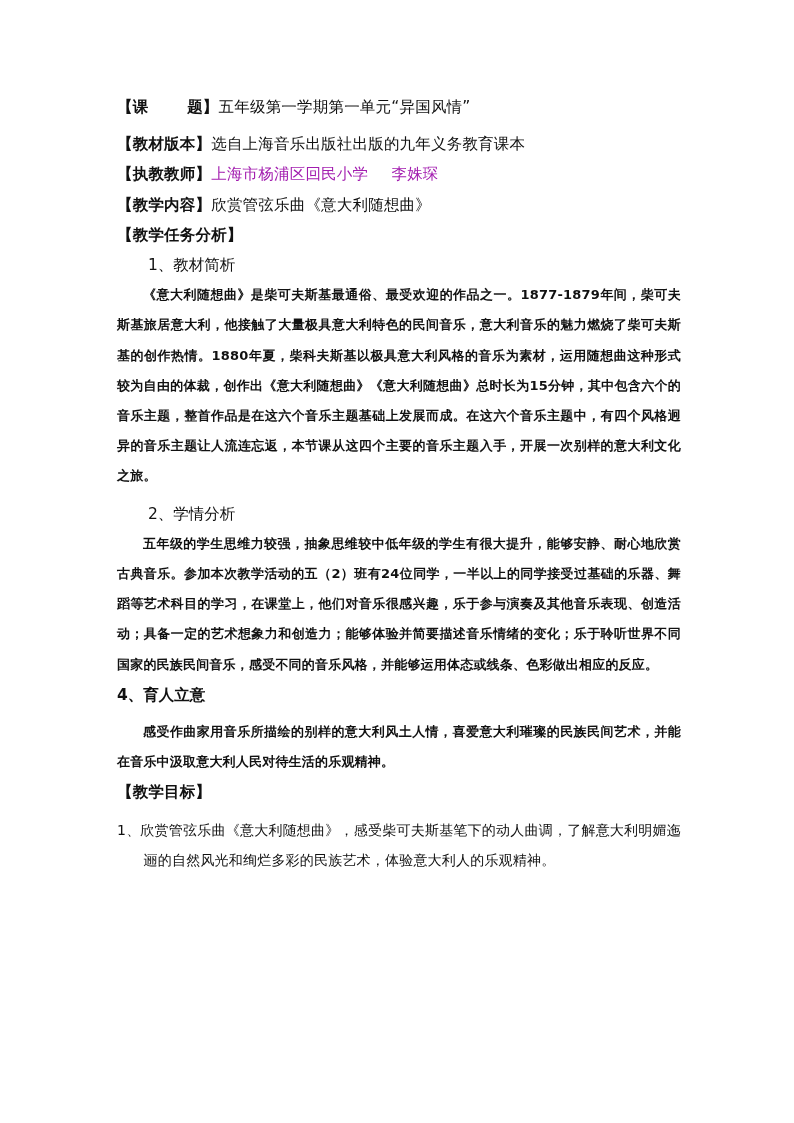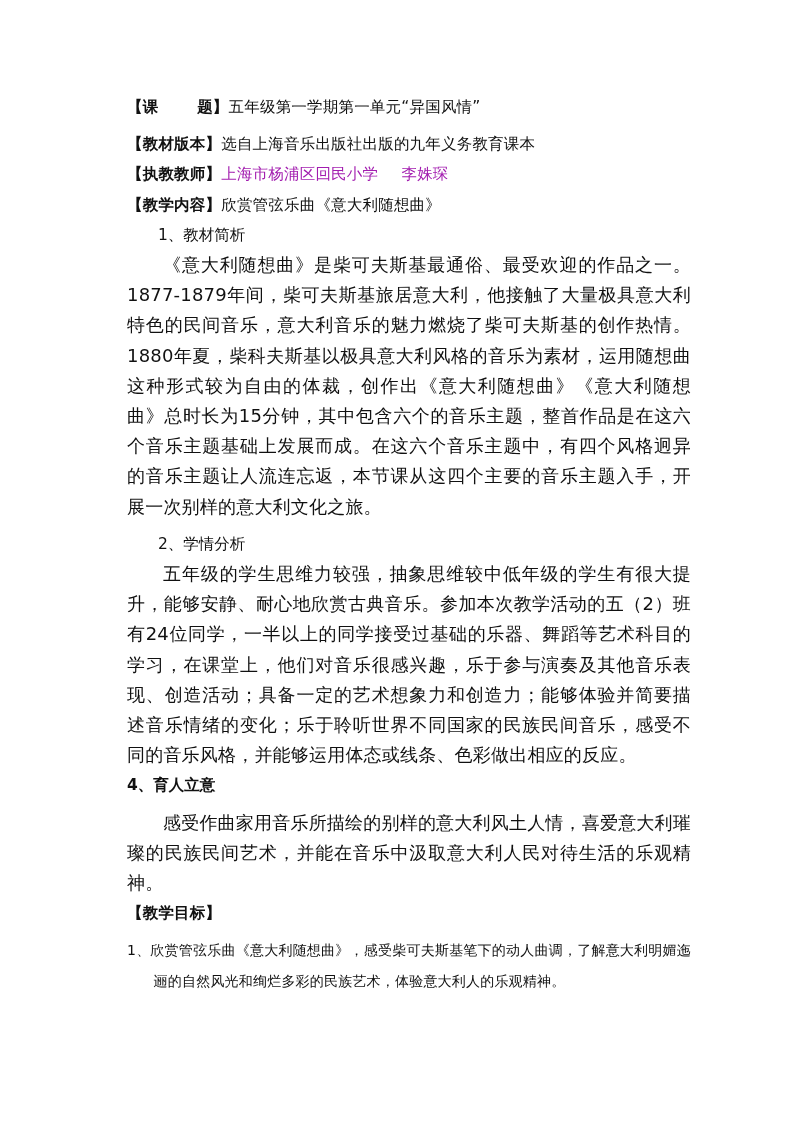--- a/index.html
+++ b/index.html
@@ -1,20 +1,20 @@
 <!DOCTYPE html>
 <html><head>
 <meta charset="utf-8">
 <style>
   html, body { margin: 0; padding: 0; background: #ffffff; }
   body { width: 794px; height: 1123px; position: relative; overflow: hidden;
          font-family: "DejaVu Sans", "Liberation Sans", sans-serif; color: #111; }
-  .page { position: absolute; left: 117px; top: 92px; width: 564px; margin-left: 10px; }
+  .page { position: absolute; left: 117px; top: 92px; width: 564px; }
   .line { font-size: 15.5px; line-height: 30.2px; white-space: nowrap; letter-spacing: 0.2px; }
-  .para { font-size: 18px; line-height: 30.2px; letter-spacing: 0.2px; text-align: justify; text-indent: 2em; }
+  .para { font-size: 13px; line-height: 30.2px; letter-spacing: 0.2px; text-align: justify; text-indent: 2em; font-weight: bold; }
   .label { font-weight: bold; }
   .gap-top { margin-top: 7px; }
   .h2 { font-weight: normal; padding-left: 2em; font-size: 15.5px; line-height: 30.2px; }
   .h3 { font-weight: bold; font-size: 15.5px; line-height: 30.2px; }
   .grey { color: #a21caf; }
   .list-item { font-size: 14px; line-height: 30.2px; padding-left: 1.9em; text-indent: -1.9em; letter-spacing: 0.2px; text-align: justify; }
   .spacer-tab { display: inline-block; width: 2.5em; }
 </style>
 </head>
 <body>
@@ -30,20 +30,21 @@
   </div>
 
   <div class="line">
     <span class="label">【执教教师】</span><span class="grey">上海市杨浦区回民小学</span><span class="spacer-tab" style="width:1.5em"></span><span class="grey">李姝琛</span>
   </div>
 
   <div class="line">
     <span class="label">【教学内容】</span><span>欣赏管弦乐曲《意大利随想曲》</span>
   </div>
 
+  <div class="line label">【教学任务分析】</div>
 
   <div class="h2">1、教材简析</div>
   <div class="para">《意大利随想曲》是柴可夫斯基最通俗、最受欢迎的作品之一。1877-1879年间，柴可夫斯基旅居意大利，他接触了大量极具意大利特色的民间音乐，意大利音乐的魅力燃烧了柴可夫斯基的创作热情。1880年夏，柴科夫斯基以极具意大利风格的音乐为素材，运用随想曲这种形式较为自由的体裁，创作出《意大利随想曲》《意大利随想曲》总时长为15分钟，其中包含六个的音乐主题，整首作品是在这六个音乐主题基础上发展而成。在这六个音乐主题中，有四个风格迥异的音乐主题让人流连忘返，本节课从这四个主要的音乐主题入手，开展一次别样的意大利文化之旅。</div>
 
   <div class="h2 gap-top">2、学情分析</div>
   <div class="para">五年级的学生思维力较强，抽象思维较中低年级的学生有很大提升，能够安静、耐心地欣赏古典音乐。参加本次教学活动的五（2）班有24位同学，一半以上的同学接受过基础的乐器、舞蹈等艺术科目的学习，在课堂上，他们对音乐很感兴趣，乐于参与演奏及其他音乐表现、创造活动；具备一定的艺术想象力和创造力；能够体验并简要描述音乐情绪的变化；乐于聆听世界不同国家的民族民间音乐，感受不同的音乐风格，并能够运用体态或线条、色彩做出相应的反应。</div>
 
   <div class="h3">4、育人立意</div>
   <div class="para gap-top">感受作曲家用音乐所描绘的别样的意大利风土人情，喜爱意大利璀璨的民族民间艺术，并能在音乐中汲取意大利人民对待生活的乐观精神。</div>
 

